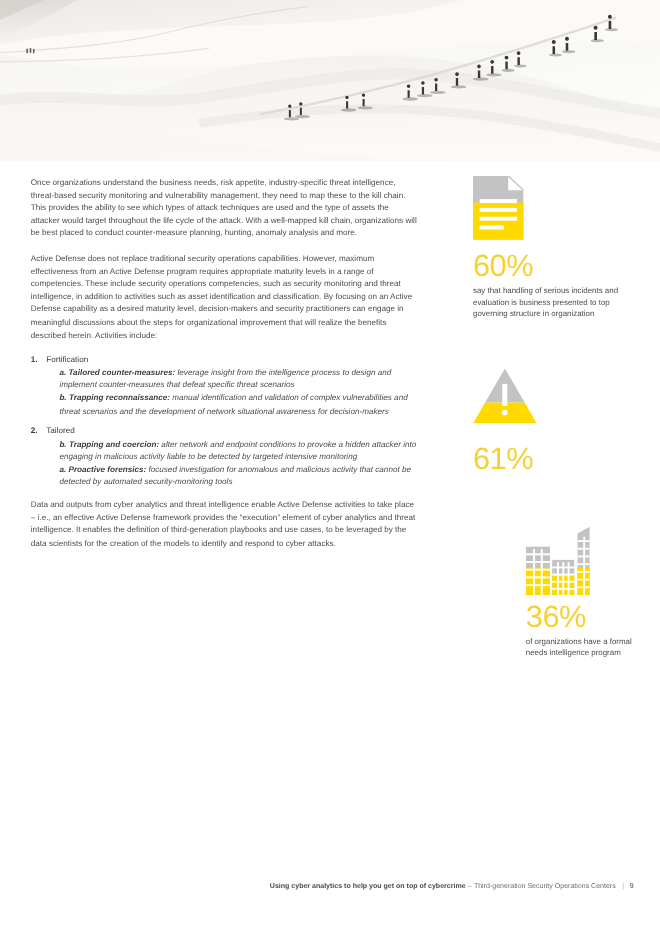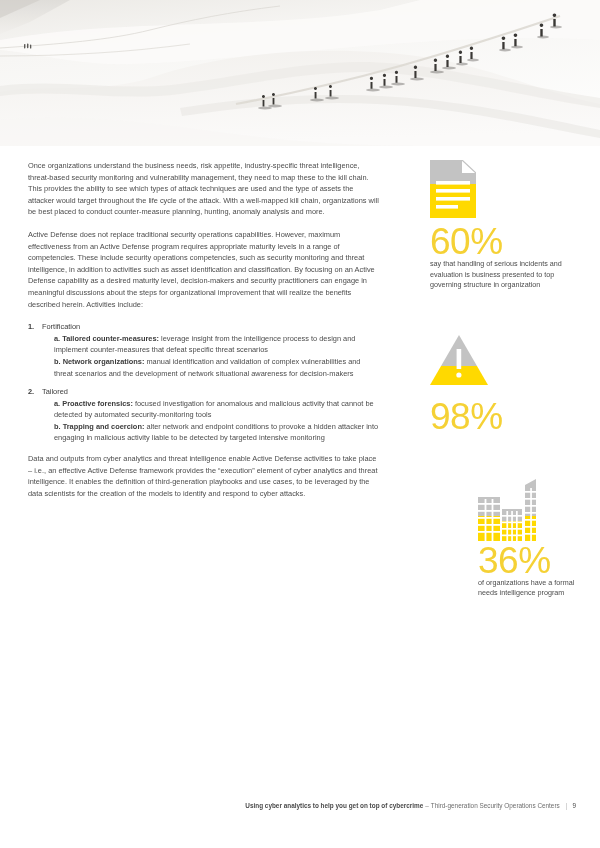--- a/index.html
+++ b/index.html
@@ -71,20 +71,21 @@
   }
   .sublist {
     margin: 0 0 7px 0;
     padding: 0;
     list-style: none;
   }
   .sublist > li {
     margin: 0 0 0 0;
     padding: 0 0 0 12px;
     position: relative;
+    font-style: italic;
   }
   .sub-label {
     font-weight: bold;
     color: #3b3b3b;
   }
   .sub-text { color: #4c4c4c; }
 
   
   #stats-rail {
     position: absolute;
@@ -92,21 +93,21 @@
     top: 22px;
     width: 146px;
   }
   .stat-block { margin-bottom: 26px; }
   .stat-icon {
     height: 62px;
     margin-bottom: 6px;
     display: block;
   }
   .stat-pct {
-    font-size: 37px;
+    font-size: 28px;
     line-height: 28px;
     color: #f5d135;
     font-weight: normal;
     letter-spacing: -0.5px;
     margin: 0 0 3px 0;
   }
   .stat-desc {
     font-size: 7.2px;
     line-height: 10.6px;
     color: #4c4c4c;
@@ -234,34 +235,34 @@
     <ol class="numlist">
 
       <li>
         <span class="num-label">1.</span>
         <span class="num-head">Fortification</span>
         <ul class="sublist">
           <li>
             <span class="sub-label">a.</span><span class="sub-label">&nbsp;</span><span class="sub-label">Tailored counter-measures:</span><span class="sub-text"> leverage insight from the intelligence process to design and implement counter-measures that defeat specific threat scenarios</span>
           </li>
           <li>
-            <span class="sub-label">b.</span><span class="sub-label">&nbsp;</span><span class="sub-label">Network organizations:</span><span class="sub-text"> manual identification and validation of complex vulnerabilities and threat scenarios and the development of network situational awareness for decision-makers</span>
+            <span class="sub-label">b.</span><span class="sub-label">&nbsp;</span><span class="sub-label">Trapping reconnaissance:</span><span class="sub-text"> manual identification and validation of complex vulnerabilities and threat scenarios and the development of network situational awareness for decision-makers</span>
           </li>
         </ul>
       </li>
 
       <li>
         <span class="num-label">2.</span>
         <span class="num-head">Tailored</span>
         <ul class="sublist">
           <li>
-            <span class="sub-label">a.</span><span class="sub-label">&nbsp;</span><span class="sub-label">Proactive forensics:</span><span class="sub-text"> focused investigation for anomalous and malicious activity that cannot be detected by automated security-monitoring tools</span>
+            <span class="sub-label">b.</span><span class="sub-label">&nbsp;</span><span class="sub-label">Trapping and coercion:</span><span class="sub-text"> alter network and endpoint conditions to provoke a hidden attacker into engaging in malicious activity liable to be detected by targeted intensive monitoring</span>
           </li>
           <li>
-            <span class="sub-label">b.</span><span class="sub-label">&nbsp;</span><span class="sub-label">Trapping and coercion:</span><span class="sub-text"> alter network and endpoint conditions to provoke a hidden attacker into engaging in malicious activity liable to be detected by targeted intensive monitoring</span>
+            <span class="sub-label">a.</span><span class="sub-label">&nbsp;</span><span class="sub-label">Proactive forensics:</span><span class="sub-text"> focused investigation for anomalous and malicious activity that cannot be detected by automated security-monitoring tools</span>
           </li>
         </ul>
       </li>
 
     </ol>
 
     <p class="para" style="margin-top:9px;">Data and outputs from cyber analytics and threat intelligence enable Active Defense activities to take place – i.e., an effective Active Defense framework provides the “execution” element of cyber analytics and threat intelligence. It enables the definition of third-generation playbooks and use cases, to be leveraged by the data scientists for the creation of the models to identify and respond to cyber attacks.</p>
   </div>
 
   <div id="stats-rail">
@@ -292,21 +293,21 @@
             </clipPath>
           </defs>
           <g clip-path="url(#triClip)">
             <rect x="0" y="0" width="58" height="31" fill="#c3c3c3"></rect>
             <rect x="0" y="31" width="58" height="19" fill="#ffd900"></rect>
           </g>
           <rect x="26.6" y="14" width="4.6" height="20" fill="#ffffff"></rect>
           <circle cx="28.9" cy="40" r="2.6" fill="#ffffff"></circle>
         </svg>
       </div>
-      <div class="stat-pct">98%</div>
+      <div class="stat-pct">61%</div>
     </div>
 
     <div class="stat-block block-36">
       <div class="stat-icon">
         <svg width="62" height="62" viewBox="0 0 62 62">
 
           <rect x="0" y="18" width="22" height="44" fill="#c3c3c3"></rect>
           <rect x="0" y="37" width="22" height="25" fill="#ffd900"></rect>
 
           <rect x="24" y="30" width="20" height="32" fill="#c3c3c3"></rect>

